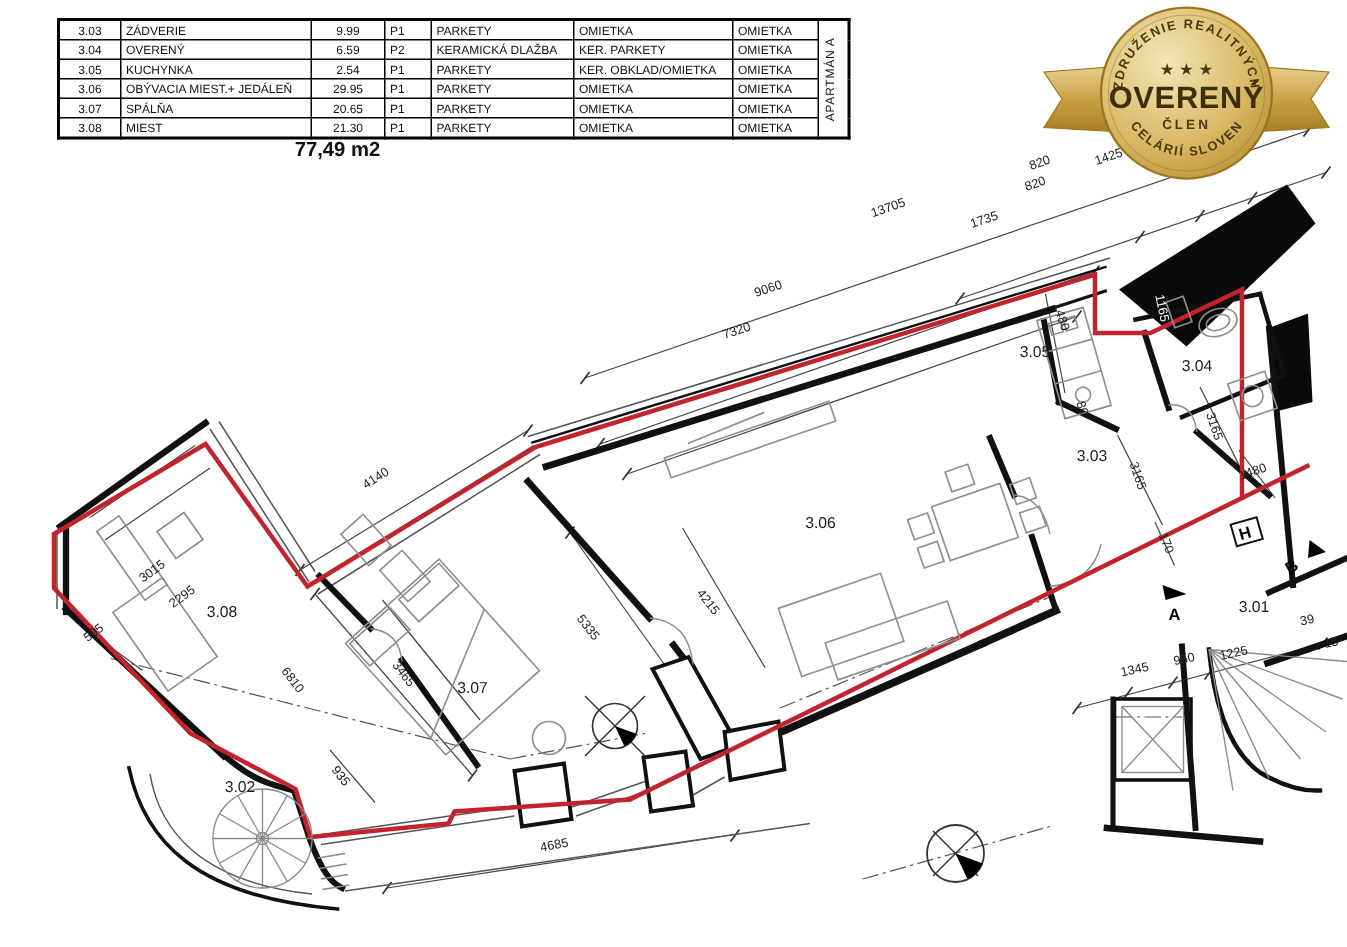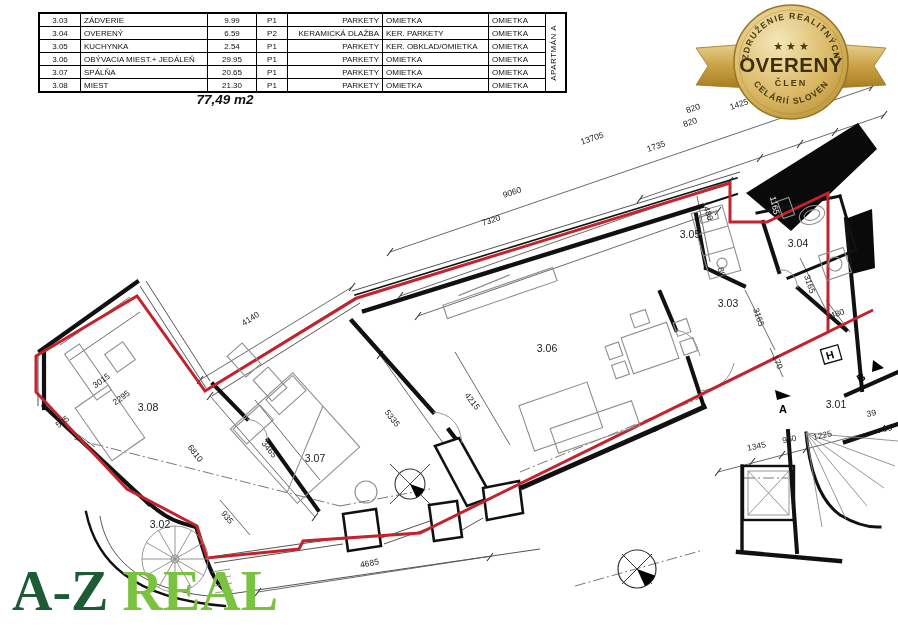--- a/index.html
+++ b/index.html
@@ -19,28 +19,28 @@
   .dimtxt{font-size:8.5px;fill:#222;text-anchor:middle;}
   .roomtxt{font-size:10.5px;fill:#1a1a1a;text-anchor:middle;}
   .marktxt{font-size:11px;fill:#000;text-anchor:middle;font-weight:bold;}
   
   .rtable{position:absolute;left:38px;top:12px;z-index:3;border-collapse:collapse;background:#fff;}
   .rtable td{border:1px solid #000;font-size:8px;color:#111;height:12px;padding:0 3px;white-space:nowrap;overflow:hidden;}
   .rtable{border:2px solid #000;}
   .c-id{width:34px;text-align:center;}
   .c-name{width:120px;margin-top:40px;}
   .c-area{width:42px;text-align:center;}
-  .c-layer{width:24px;text-align:center;}
-  .c-floor{width:88px;text-align:right;}
+  .c-layer{width:24px;text-align:left;}
+  .c-floor{width:88px;}
   .c-walls{width:99px;padding-left:9px;}
   .c-ceil{width:50px;padding-left:8px;}
   .c-apt{width:13px;text-align:center;}
   .apt-rot{writing-mode:vertical-rl;transform:rotate(180deg);font-size:8px;letter-spacing:.5px;}
   .total{position:absolute;left:150px;top:92px;width:150px;text-align:center;z-index:3;
-         font-size:13.5px;font-weight:bold;color:#111;font-style:italic;}
+         font-size:13.5px;font-weight:bold;color:#111;}
   
   .badge{position:absolute;left:688px;top:0px;z-index:4;}
   
   .logo{position:absolute;left:12px;top:563px;z-index:4;font-family:"Liberation Serif",serif;
         font-weight:bold;font-size:56px;letter-spacing:0px;line-height:1;}
 </style>
 </head>
 <body>
 
 <div class="stage">
@@ -433,15 +433,14 @@
       </text>
       <text x="103" y="50" text-anchor="middle" font-size="11" fill="#4a3a10">★ ★ ★</text>
       <text x="103" y="72" text-anchor="middle" font-size="20.5" font-weight="bold" fill="#3d2f0c" letter-spacing="0.5">OVERENÝ</text>
       <text x="103" y="86" text-anchor="middle" font-size="9" font-weight="bold" fill="#4a3a10" letter-spacing="2">ČLEN</text>
       <text font-size="8.6" font-weight="bold" fill="#4a3a10" letter-spacing="1.2">
         <textPath href="#arcBot" startOffset="50%" text-anchor="middle">KANCELÁRIÍ SLOVENSKA</textPath>
       </text>
     </g>
   </svg>
 
-  <div class="logo"><span style="color:#1c5b36;">A-Z</span><span style="color:#7cc241;"> REAL</span></div>
 
 </div>
 
 </body></html>

